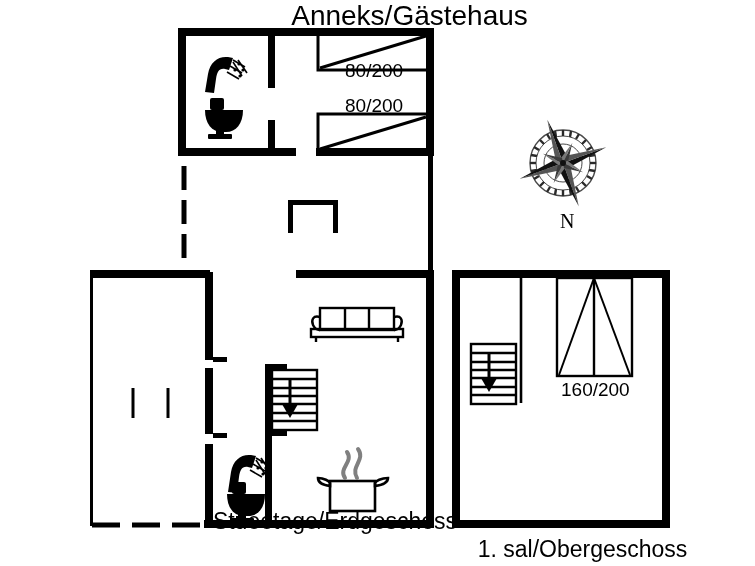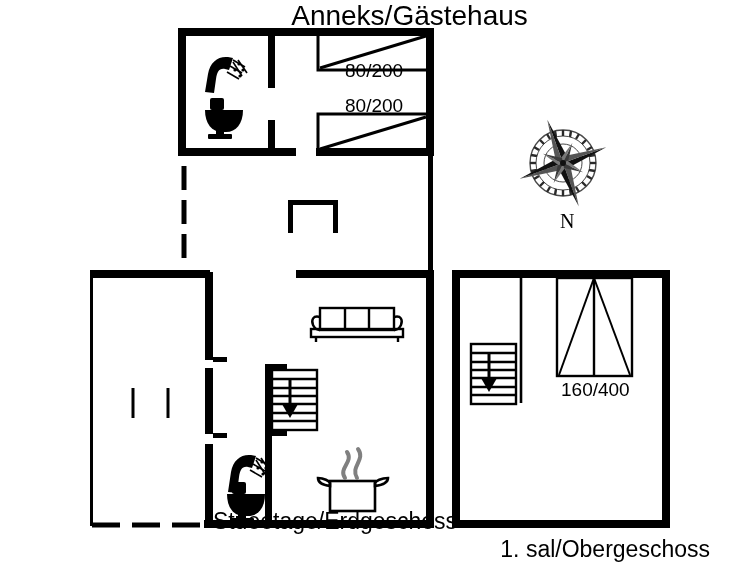--- a/index.html
+++ b/index.html
@@ -18,21 +18,21 @@
   }
   #title-anneks{
     left:0;top:0;width:755px;text-align:center;
     font-size:28px;letter-spacing:0px;padding-left:32px;
   }
   #title-ground{
     left:120px;top:508px;width:430px;text-align:center;
     font-size:23px;
   }
   #title-upper{
-    left:455px;top:536px;width:255px;text-align:right;
+    left:455px;top:536px;width:255px;text-align:center;
     font-size:23px;
   }
   #dim-bed-a{left:345px;top:60px;font-size:19px;}
   #dim-bed-b{left:345px;top:95px;font-size:19px;}
   #dim-bed-main{left:561px;top:379px;font-size:19px;}
   #compass-n{left:560px;top:210px;font-size:20px;font-family:"Liberation Serif",serif;}
 </style>
 </head>
 <body>
 
@@ -272,19 +272,19 @@
     <circle cx="0" cy="0" r="3" fill="#111"></circle>
   </g>
 </svg>
 
 <div class="lbl" id="title-anneks">Anneks/Gästehaus</div>
 
 <div class="lbl" id="dim-bed-a">80/200</div>
 
 <div class="lbl" id="dim-bed-b">80/200</div>
 
-<div class="lbl" id="dim-bed-main">160/400</div>
+<div class="lbl" id="dim-bed-main">160/200</div>
 
 <div class="lbl" id="compass-n">N</div>
 
 <div class="lbl" id="title-ground">Stueetage/Erdgeschoss</div>
 
 <div class="lbl" id="title-upper">1. sal/Obergeschoss</div>
 
 </body></html>

